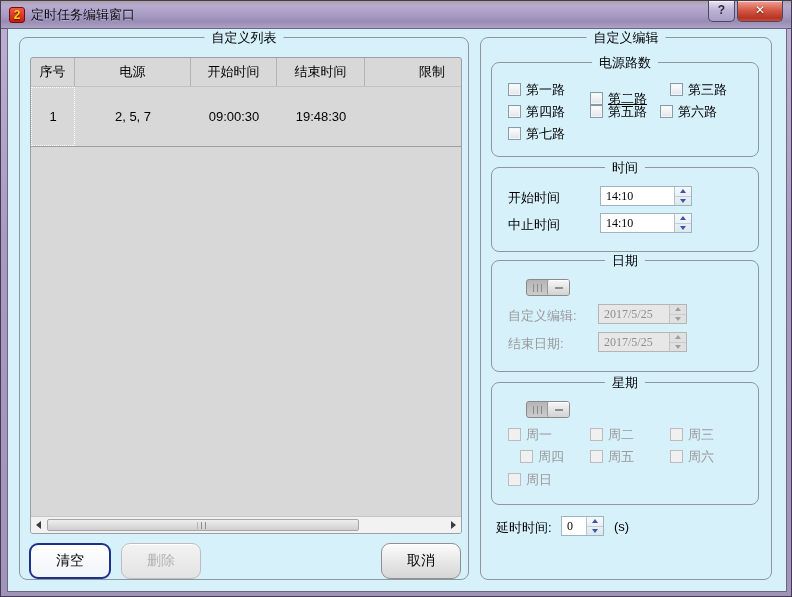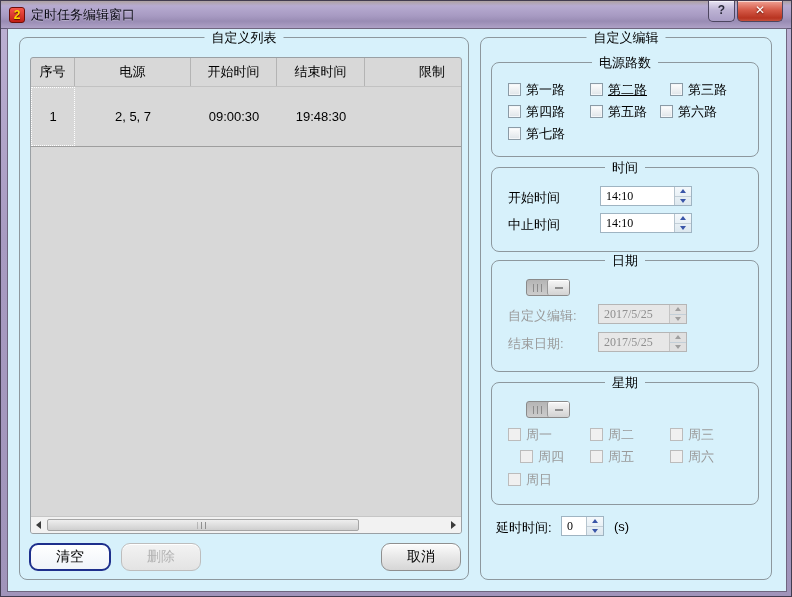--- a/index.html
+++ b/index.html
@@ -63,21 +63,21 @@
   .scroll-arrow.left { left:0; } .scroll-arrow.right { right:0; }
   .tri-l { width:0; height:0; border-top:4px solid transparent; border-bottom:4px solid transparent; border-right:5px solid #3c3c3c; }
   .tri-r { width:0; height:0; border-top:4px solid transparent; border-bottom:4px solid transparent; border-left:5px solid #3c3c3c; }
   .scroll-thumb { position:absolute; left:16px; top:2px; width:312px; height:12px;
     background:linear-gradient(#eeeeee,#cfcfcf); border:1px solid #a5a5a5; border-radius:2px; }
   .thumb-grip { position:absolute; left:50%; top:2px; transform:translateX(-50%);
     width:11px; height:7px;
     background:repeating-linear-gradient(90deg,#8f8f8f 0 1px,transparent 1px 4px); }
 
   
-  .btn { position:absolute; height:28px; border:1px solid #8f8f8f; border-radius:9px;
+  .btn { position:absolute; height:36px; border:1px solid #8f8f8f; border-radius:9px;
     background:linear-gradient(#fcfcfc,#e6e6e6 55%,#d6d6d6);
     display:flex; align-items:center; justify-content:center; font-size:14px; cursor:default;
     box-shadow:inset 0 1px 0 #ffffff; }
   .btn.primary { border:2px solid #1e2f8c; background:linear-gradient(#ffffff,#f0f4f9); }
   .btn.disabled { color:#b3b3b3; border-color:#bdbdbd;
     background:linear-gradient(#f3f3f3,#e3e3e3); }
   .clear-btn  { left:9px;   top:505px; width:82px; }
   .delete-btn { left:101px; top:505px; width:80px; }
   .ok-btn     { left:271px; top:505px; width:80px; }
   .cancel-btn { left:361px; top:505px; width:80px; }
@@ -191,21 +191,21 @@
 
     <div class="groupbox right-group">
       <span class="gb-title">自定义编辑</span>
 
       <div class="groupbox g-power">
         <span class="gb-title">电源路数</span>
         <div class="chk-item" style="left:16px; top:19px;">
           <span class="chk-box"></span>
           <span class="chk-label">第一路</span>
         </div>
-        <div class="chk-item" style="left:98px; top:19px;text-decoration:underline;">
+        <div class="chk-item" style="left:98px; top:28px;text-decoration:underline;">
           <span class="chk-box"></span>
           <span class="chk-label">第二路</span>
         </div>
         <div class="chk-item" style="left:178px; top:19px;">
           <span class="chk-box"></span>
           <span class="chk-label">第三路</span>
         </div>
         <div class="chk-item" style="left:16px; top:41px;">
           <span class="chk-box"></span>
           <span class="chk-label">第四路</span>

